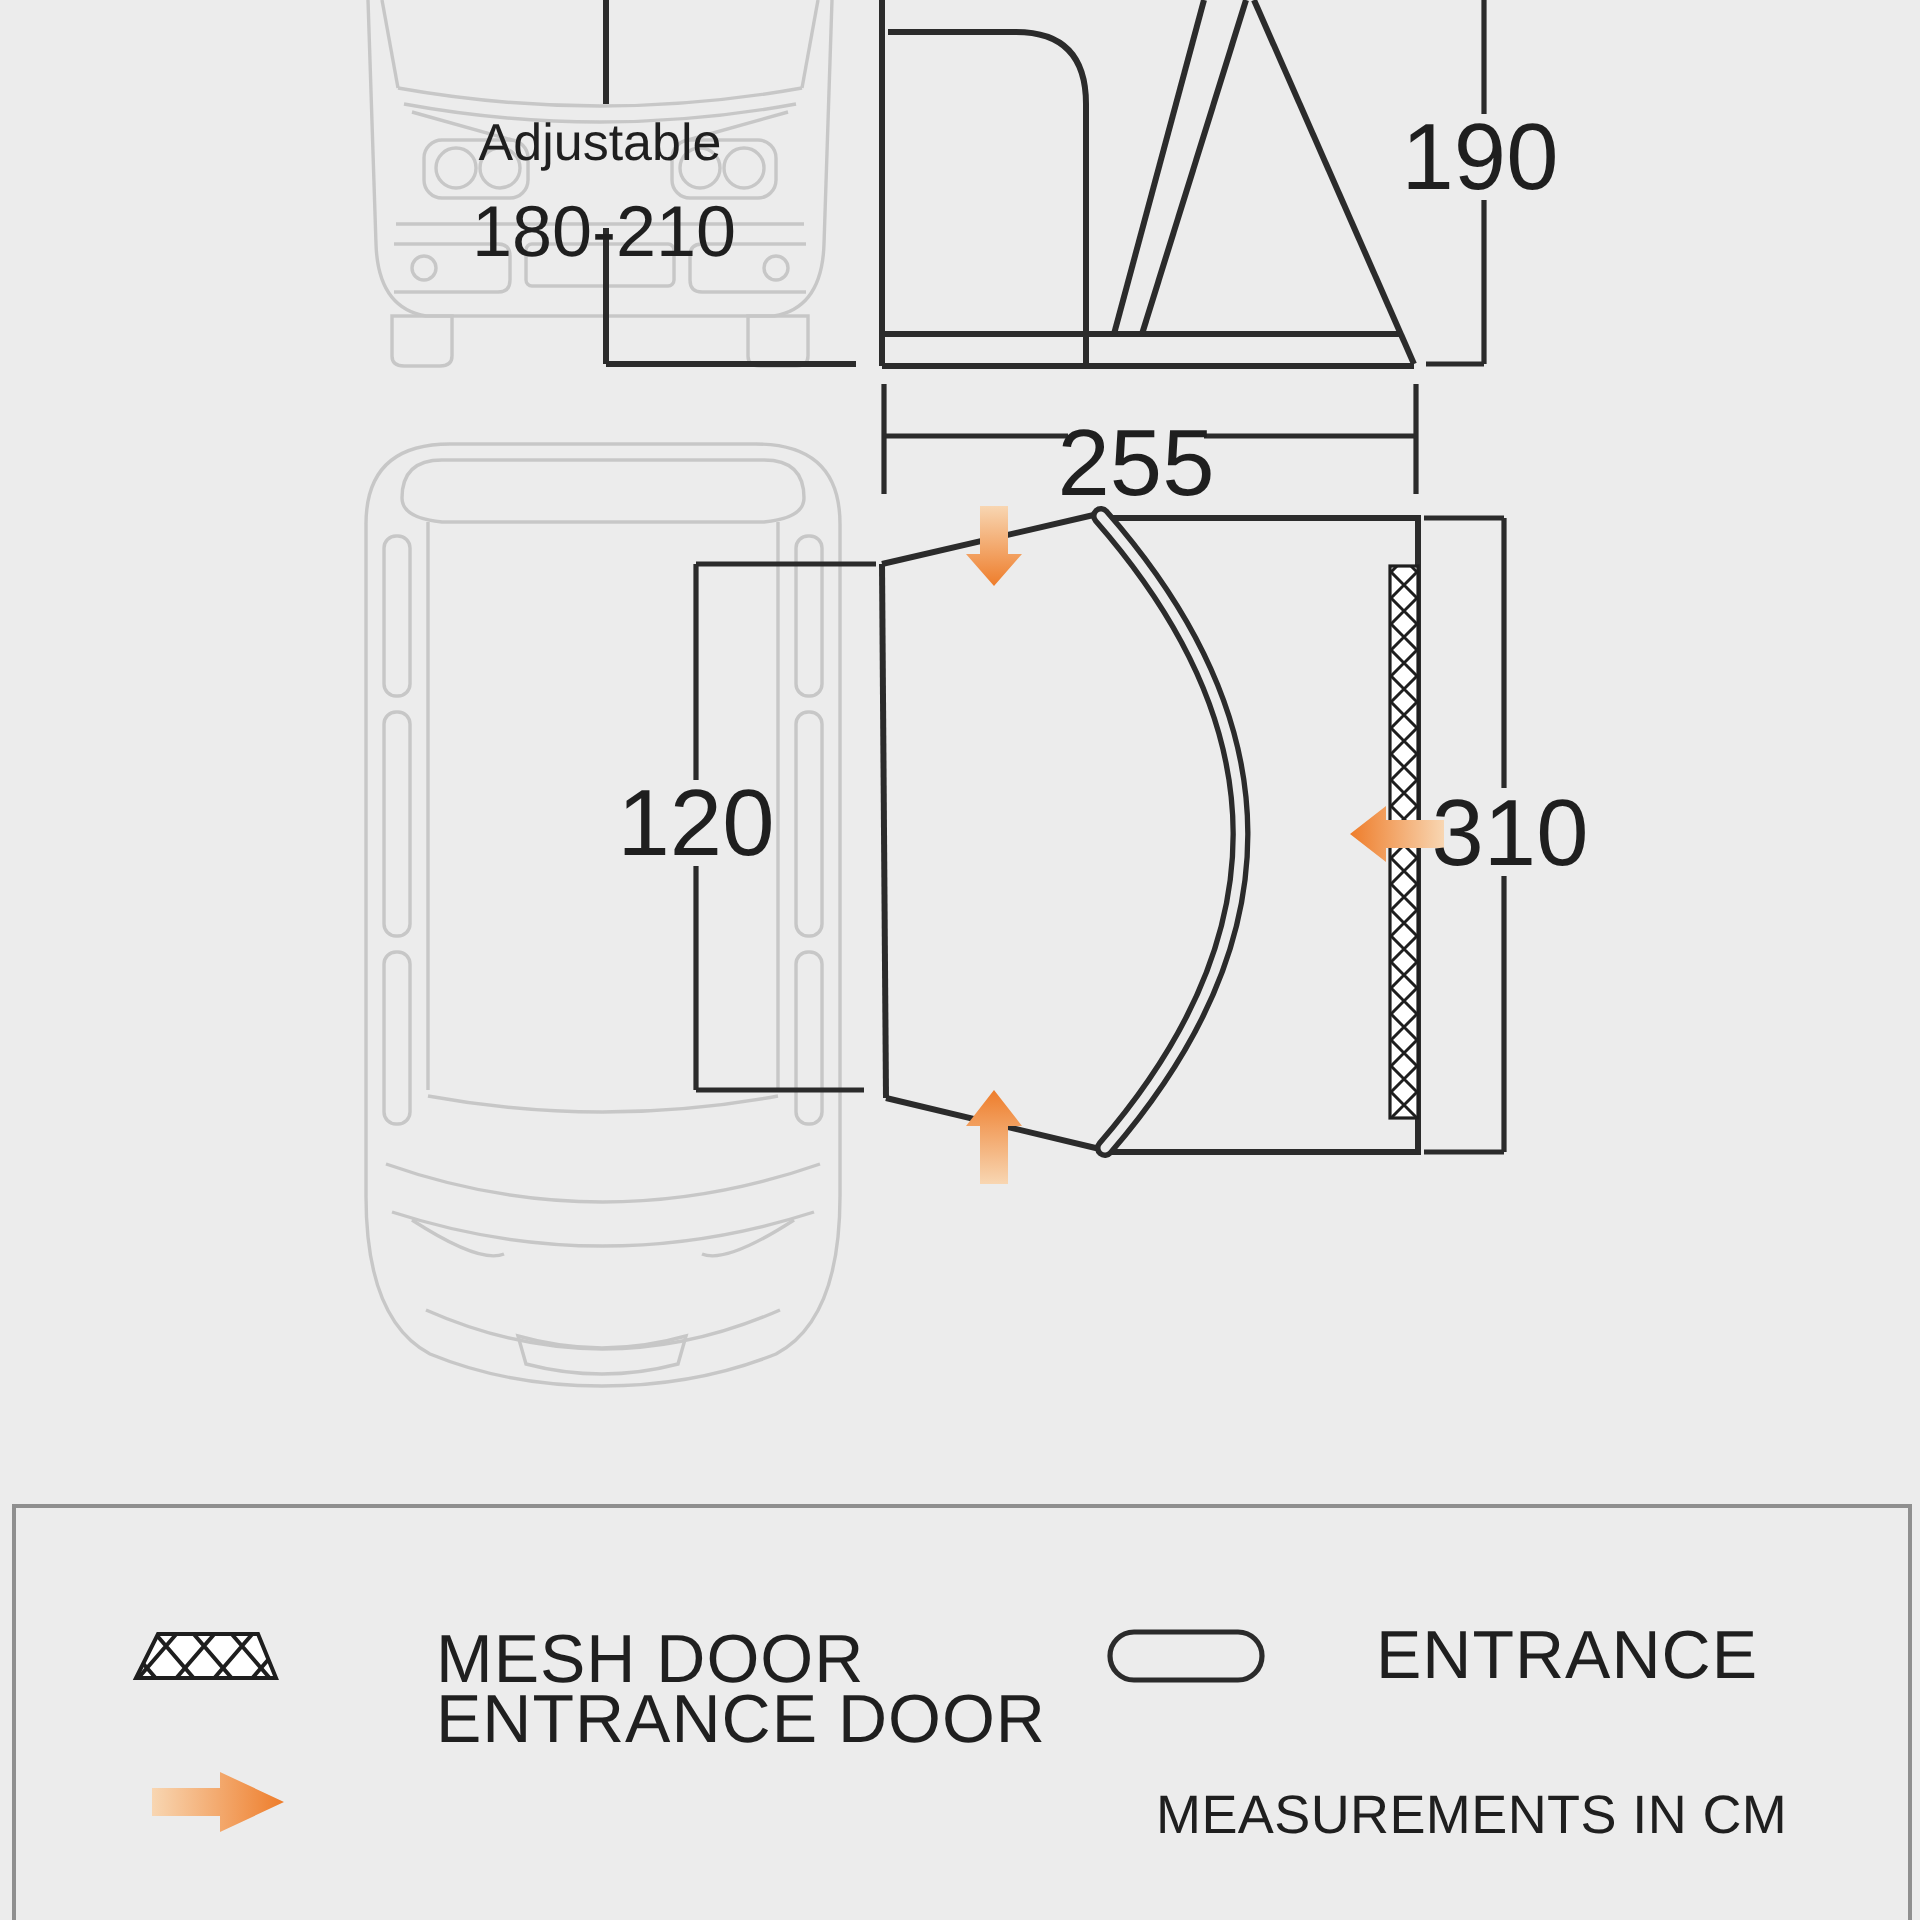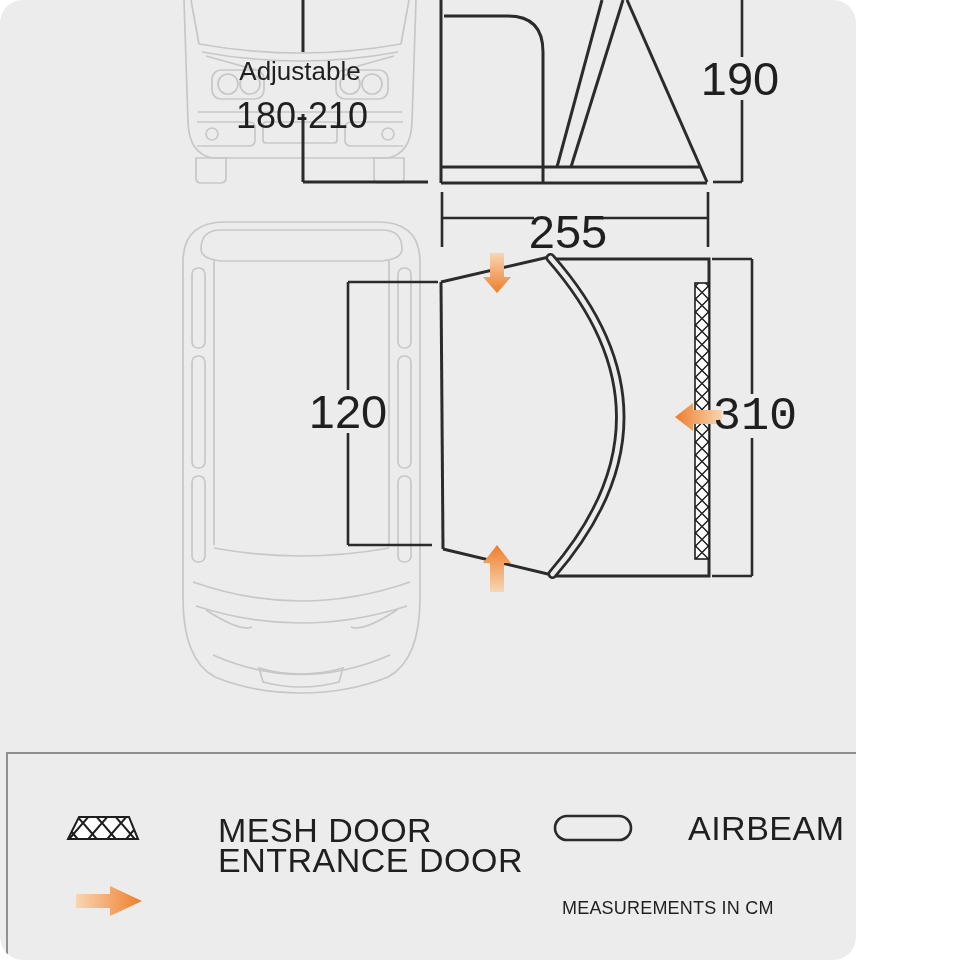--- a/index.html
+++ b/index.html
@@ -6,32 +6,32 @@
     --bg:#ececec;
     --ink:#2b2b2b;
     --van:#c7c7c7;
     --txt:#1f1f1f;
     --accent:#ee7d2b;
     --accent-pale:#f7d0a8;
     --box-border:#8f8f8f;
   }
   html,body{margin:0;padding:0;}
   body{background:#fff;font-family:"Liberation Sans", sans-serif;}
-  .stage{position:relative;width:856px;height:960px;background:var(--bg);overflow:hidden;border-radius:23px;}
+  .stage{position:relative;width:960px;height:960px;background:var(--bg);overflow:hidden;}
   .stage svg.diagram{position:absolute;left:0;top:0;}
   .lbl{position:absolute;color:var(--txt);white-space:nowrap;line-height:1;}
   .lbl.center{transform:translate(-50%,-50%);}
   .lbl.vcenter{transform:translate(0,-50%);}
   .dim-num{font-size:47px;}
   .adj-small{font-size:26px;}
   .adj-big{font-size:36px;}
   .legend-box{position:absolute;left:6px;top:752px;width:946px;height:208px;
               border:2px solid var(--box-border);border-bottom:none;background:transparent;}
   .legend-text{font-size:34px;letter-spacing:0.5px;margin-left:48px;}
-  .legend-note{font-size:18px;letter-spacing:0.2px;}
+  .legend-note{font-size:27px;letter-spacing:0.2px;margin-left:16px;}
   .legend-icon{position:absolute;}
 </style>
 </head>
 <body>
 
 <div class="stage">
 
   <svg class="diagram" width="960" height="960" viewBox="0 0 960 960">
     <defs>
       <linearGradient id="gradDown" x1="0" y1="0" x2="0" y2="1">
@@ -164,34 +164,34 @@
     <polygon points="490,253 504,253 504,277 511,277 497,293 483,277 490,277" fill="url(#gradDown)"></polygon>
     <polygon points="497,545 511,563 504,563 504,592 490,592 490,563 483,563" fill="url(#gradUp)"></polygon>
     <polygon points="675,417 693,403 693,410 722,410 722,424 693,424 693,431" fill="url(#gradLeft)"></polygon>
   </svg>
 
   <div class="lbl center adj-small" style="left:300px;top:71px;">Adjustable</div>
   <div class="lbl center adj-big" style="left:302px;top:95px;margin-top:21px;">180-210</div>
   <div class="lbl center dim-num" style="left:740px;top:78px;">190</div>
   <div class="lbl center dim-num" style="left:568px;top:217px;margin-top:14px;">255</div>
   <div class="lbl center dim-num" style="left:348px;top:411px;">120</div>
-  <div class="lbl center dim-num" style="left:755px;top:416px;font-family:Liberation Mono, monospace;">310</div>
+  <div class="lbl center dim-num" style="left:755px;top:416px;">310</div>
 
   <div class="legend-box"></div>
 
   <svg class="legend-icon" style="left:64px;top:812px;" width="80" height="32">
     <polygon points="4,27 74,27 65,5 15,5" fill="#ffffff" stroke="#1e1e1e" stroke-width="2"></polygon>
     <polygon points="4,27 74,27 65,5 15,5" fill="url(#meshPatBig)"></polygon>
   </svg>
   <div class="lbl vcenter legend-text" style="left:170px;top:830px;">MESH DOOR</div>
 
   <svg class="legend-icon" style="left:552px;top:812px;" width="84" height="32">
     <rect x="3" y="4" width="76" height="24" rx="12" fill="none" stroke="#2b2b2b" stroke-width="2.6"></rect>
   </svg>
-  <div class="lbl vcenter legend-text" style="left:640px;top:828px;">AIRBEAM</div>
+  <div class="lbl vcenter legend-text" style="left:640px;top:828px;">ENTRANCE</div>
 
   <svg class="legend-icon" style="left:72px;top:884px;" width="76" height="34">
     <defs>
       <linearGradient id="gradLegend" x1="0" y1="0" x2="1" y2="0">
         <stop offset="0" stop-color="#f8d6b2"></stop>
           <stop offset="1" stop-color="#ee7d2b"></stop>
       </linearGradient>
     </defs>
     <polygon points="4,10 38,10 38,2 70,17 38,32 38,24 4,24" fill="url(#gradLegend)"></polygon>
   </svg>

